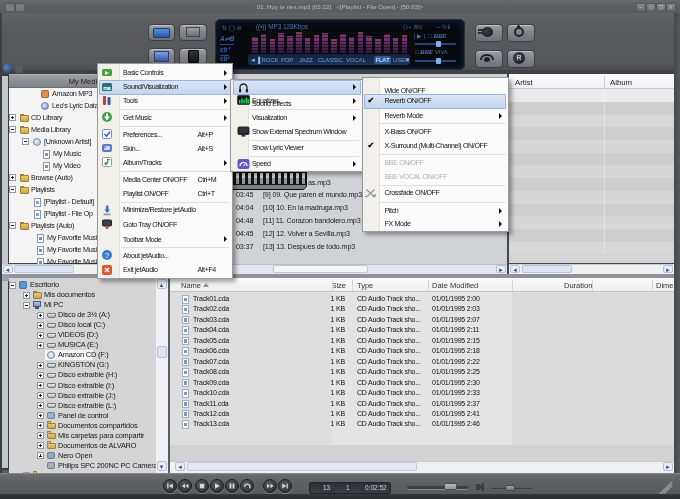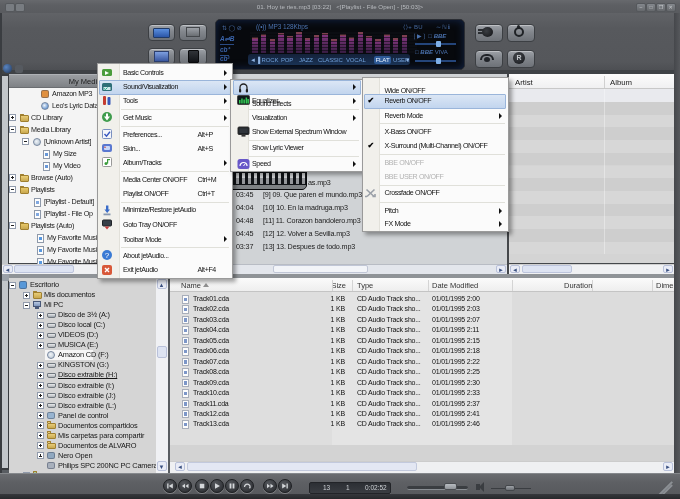--- a/index.html
+++ b/index.html
@@ -141,21 +141,21 @@
 <div class="abs" style="left:20px;top:125.5px;width:4px;height:2px;background:#ecd078;border:1px solid #a08030;border-bottom:none;border-radius:1px 1px 0 0;box-sizing:border-box;"></div>
 <div class="abs" style="left:20px;top:127px;width:9px;height:6.5px;background:linear-gradient(#ecd078,#c8a850);border:1px solid #a08030;border-radius:1px;box-sizing:border-box;"></div>
 <div class="trow" style="left:31px;top:125px;">Media Library</div>
 <div class="pm" style="left:22px;top:138px;">
     <i></i>
   </div>
 <div class="abs" style="left:33px;top:138px;width:8px;height:8px;border-radius:50%;background:radial-gradient(circle at 40% 40%,#f0f4f8,#a8b8c8);border:1px solid #7888a0;box-sizing:border-box;"></div>
 <div class="trow" style="left:44px;top:137px;">[Unknown Artist]</div>
 <div class="abs" style="left:43px;top:149.5px;width:7px;height:9px;background:#fdfdfd;border:1px solid #8e99aa;box-sizing:border-box;"></div>
 <div class="abs" style="left:44.5px;top:152.5px;width:3.5px;height:3.5px;background:#6898d8;"></div>
-<div class="trow" style="left:53px;top:149px;">My Size</div>
+<div class="trow" style="left:53px;top:149px;">My Music</div>
 <div class="abs" style="left:43px;top:161.5px;width:7px;height:9px;background:#fdfdfd;border:1px solid #8e99aa;box-sizing:border-box;"></div>
 <div class="abs" style="left:44.5px;top:164.5px;width:3.5px;height:3.5px;background:#6898d8;"></div>
 <div class="trow" style="left:53px;top:161px;">My Video</div>
 <div class="pm" style="left:9px;top:174px;">
     <i></i>
     <b></b>
   </div>
 <div class="abs" style="left:20px;top:173.5px;width:4px;height:2px;background:#ecd078;border:1px solid #a08030;border-bottom:none;border-radius:1px 1px 0 0;box-sizing:border-box;"></div>
 <div class="abs" style="left:20px;top:175px;width:9px;height:6.5px;background:linear-gradient(#ecd078,#c8a850);border:1px solid #a08030;border-radius:1px;box-sizing:border-box;"></div>
 <div class="trow" style="left:31px;top:173px;">Browse (Auto)</div>
@@ -308,21 +308,21 @@
     <i></i>
     <b></b>
   </div>
 <div class="abs" style="left:47px;top:362.9000000000001px;width:9px;height:5px;background:linear-gradient(#e8eaec,#b0b4b8);border:1px solid #70777e;border-radius:1px 1px 2px 2px;box-sizing:border-box;"></div>
 <div class="btrow" style="left:58px;top:360.4000000000001px;">KINGSTON (G:)</div>
 <div class="pm" style="left:36.5px;top:371.9500000000001px;">
     <i></i>
     <b></b>
   </div>
 <div class="abs" style="left:47px;top:372.9500000000001px;width:9px;height:5px;background:linear-gradient(#e8eaec,#b0b4b8);border:1px solid #70777e;border-radius:1px 1px 2px 2px;box-sizing:border-box;"></div>
-<div class="btrow" style="left:58px;top:370.4500000000001px;text-decoration:underline;">Disco extraíble (H:)</div>
+<div class="btrow" style="left:58px;top:370.4500000000001px;">Disco extraíble (H:)</div>
 <div class="pm" style="left:36.5px;top:382.0000000000001px;">
     <i></i>
     <b></b>
   </div>
 <div class="abs" style="left:47px;top:383.0000000000001px;width:9px;height:5px;background:linear-gradient(#e8eaec,#b0b4b8);border:1px solid #70777e;border-radius:1px 1px 2px 2px;box-sizing:border-box;"></div>
 <div class="btrow" style="left:58px;top:380.5000000000001px;">Disco extraíble (I:)</div>
 <div class="pm" style="left:36.5px;top:392.0500000000001px;">
     <i></i>
     <b></b>
   </div>
@@ -720,21 +720,21 @@
     </div>
 <div class="chk" style="left:5px;top:63.19999999999999px;">✔</div>
 <div class="mi">
       <div class="lbl" style="left:22px;top:64.1px;">X-Surround (Multi-Channel) ON/OFF</div>
     </div>
 <div class="sep" style="left:17.5px;top:75.80000000000001px;width:124.5px;"></div>
 <div class="mi dis">
       <div class="lbl" style="left:22px;top:81.20000000000002px;text-align:center;">BBE ON/OFF</div>
     </div>
 <div class="mi dis">
-      <div class="lbl" style="left:22px;top:94.80000000000001px;">BBE USER ON/OFF</div>
+      <div class="lbl" style="left:22px;top:94.80000000000001px;">BBE VOCAL ON/OFF</div>
     </div>
 <div class="sep" style="left:17.5px;top:106.80000000000001px;width:124.5px;"></div>
 <svg class="abs" style="left:2.5px;top:108.9px;" width="12" height="12">
       <path d="M1.5 2.5 L9 9.5 M9.5 2.5 L2 9.5" stroke="#9aa0a8" stroke-width="1.6"></path>
       <path d="M7.5 9.5h2.5v-2.5M2 9.5H-0.5" stroke="#9aa0a8" stroke-width="1.6" fill="none"></path>
     </svg>
 <div class="mi">
       <div class="lbl" style="left:22px;top:111.30000000000001px;">Crossfade ON/OFF</div>
     </div>
 <div class="sep" style="left:17.5px;top:124px;width:124.5px;"></div>

